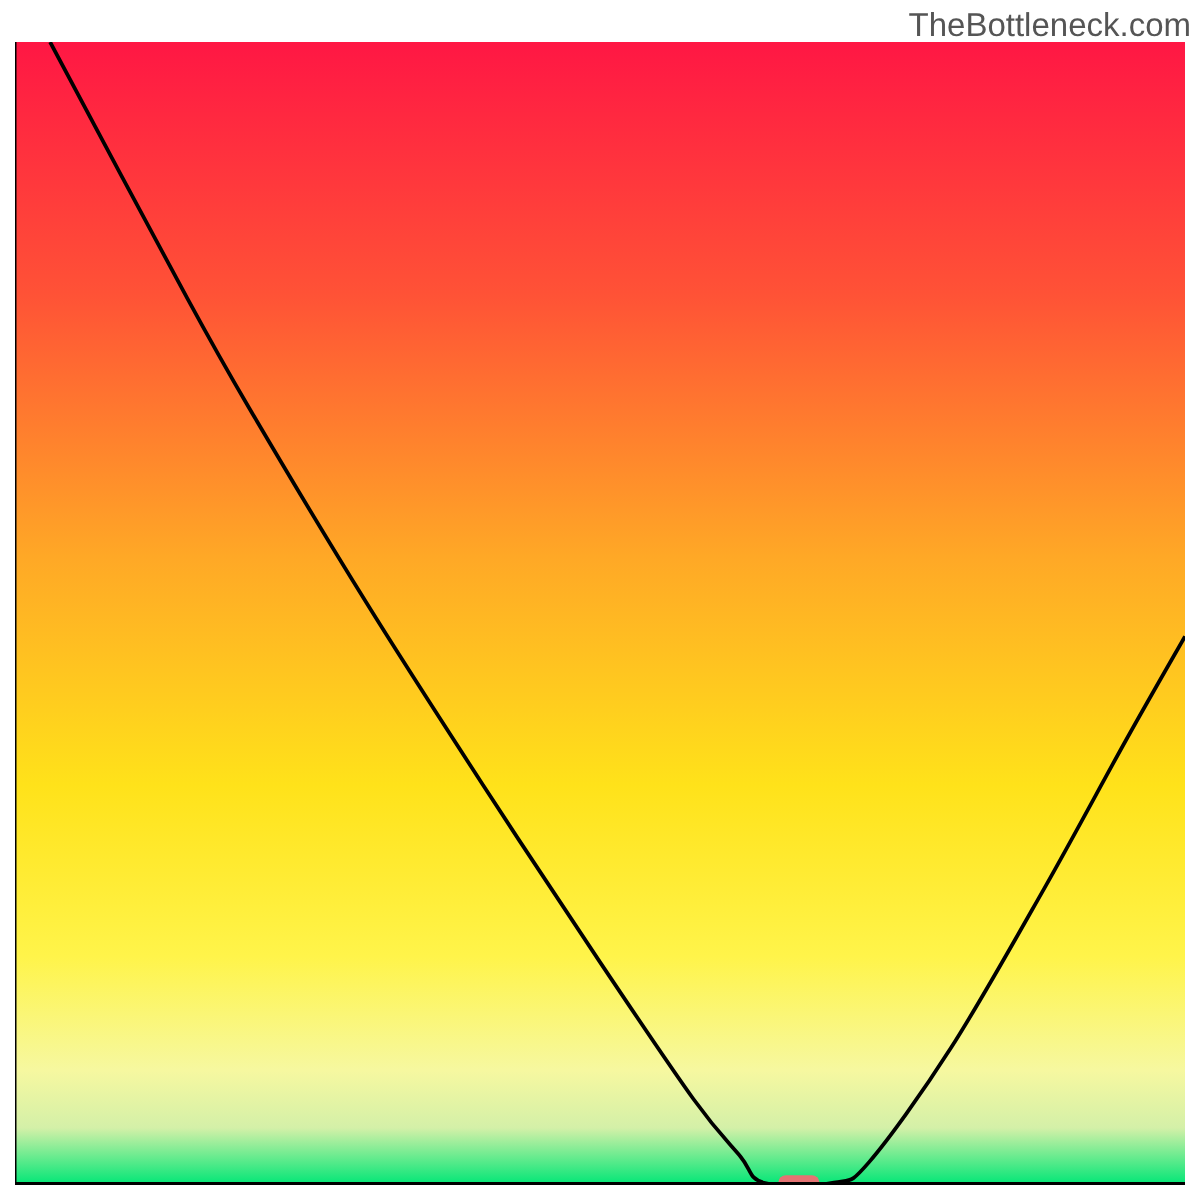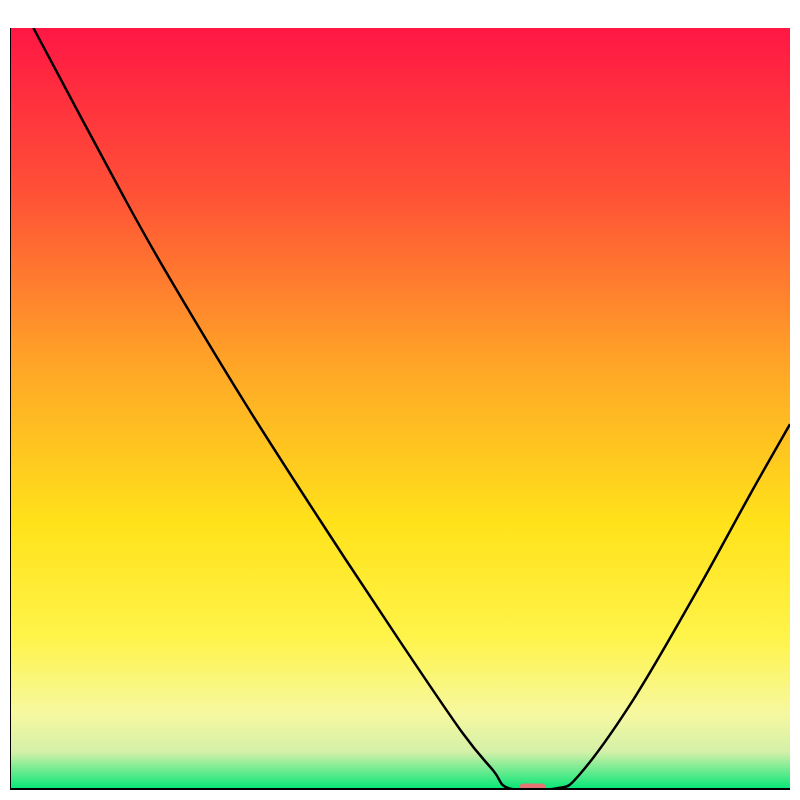--- a/index.html
+++ b/index.html
@@ -6,20 +6,21 @@
   body { width: 800px; height: 800px; position: relative; background: #fff; font-family: Arial, sans-serif; }
   .container { width: 800px; height: 800px; position: relative; }
   .watermark { position: absolute; top: 4px; right: 6px; font-size: 22px; font-weight: 500; color: #555; z-index: 10; }
   .chart-area { position: absolute; left: 10px; top: 28px; width: 780px; height: 762px; }
   .chart-area svg { display: block; }
 </style>
 </head>
 <body>
 
 <div class="container">
+  <div class="watermark">TheBottleneck.com</div>
   <div class="chart-area">
     <svg id="chart-svg" width="780" height="762" viewBox="0 0 780 762">
       <defs>
         <linearGradient id="bg-grad" x1="0" y1="0" x2="0" y2="1">
             <stop offset="0%" stop-color="#ff1744"></stop>
             <stop offset="22%" stop-color="#ff5236"></stop>
             <stop offset="45%" stop-color="#ffa826"></stop>
             <stop offset="65%" stop-color="#ffe21a"></stop>
             <stop offset="80%" stop-color="#fff44a"></stop>
             <stop offset="90%" stop-color="#f6f8a0"></stop>

